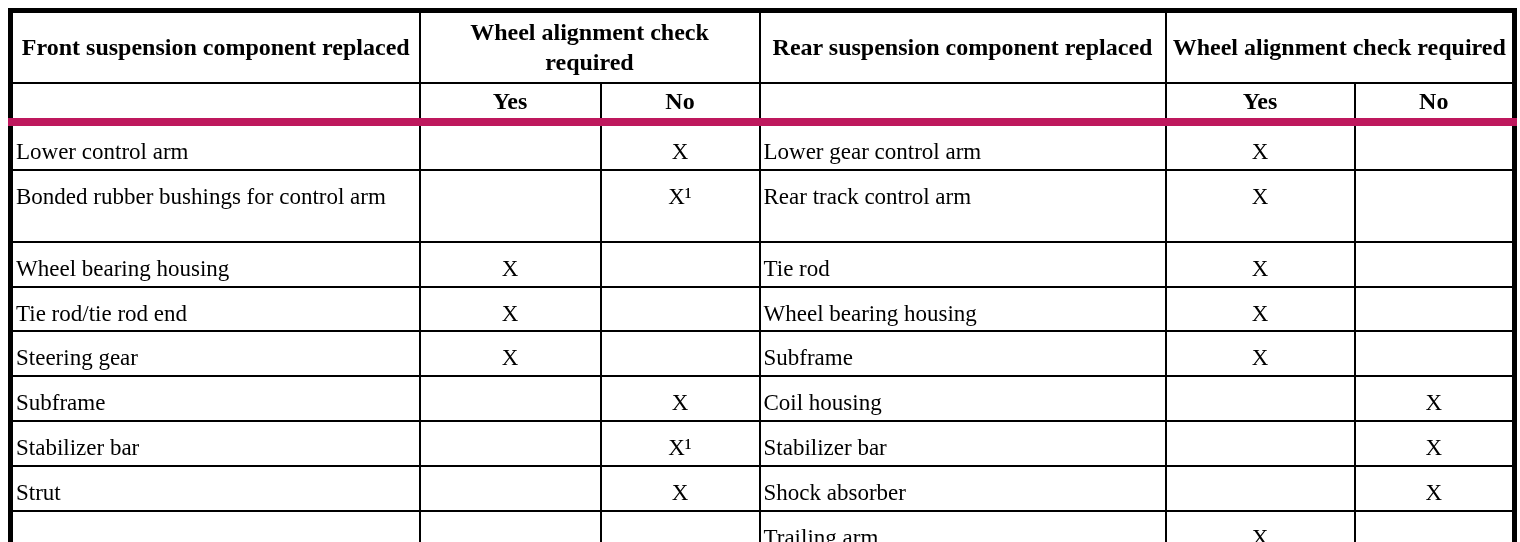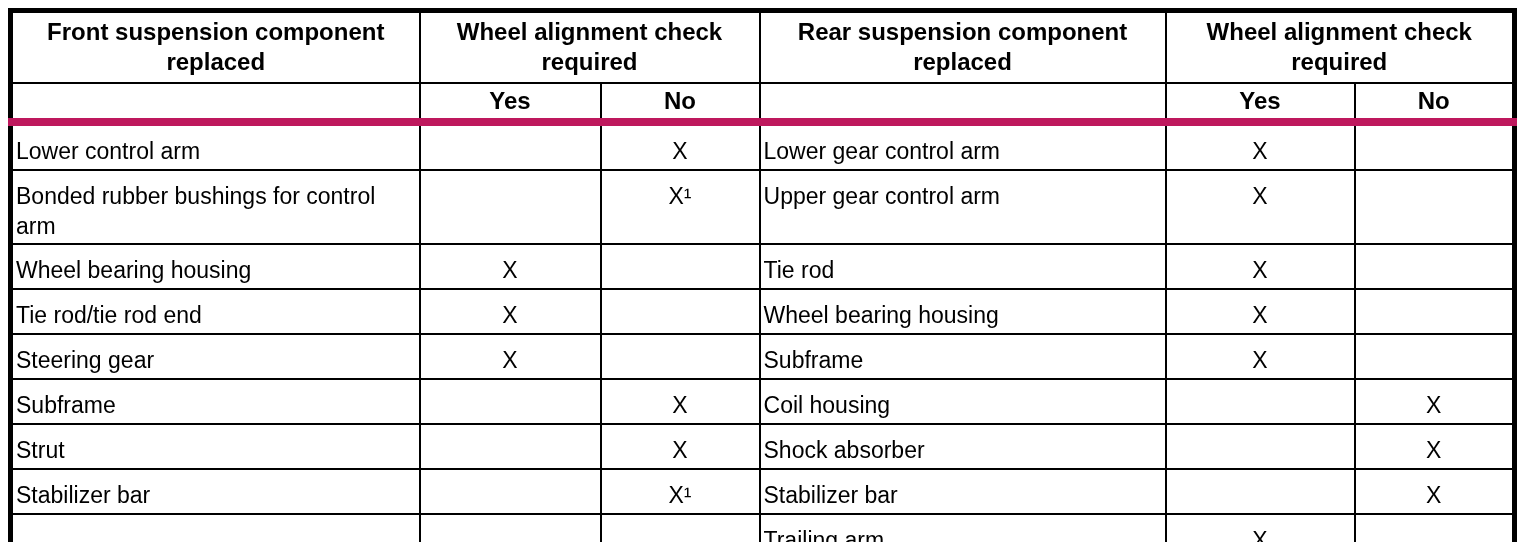--- a/index.html
+++ b/index.html
@@ -3,21 +3,21 @@
 <meta charset="utf-8">
 <style>
   * { box-sizing: border-box; }
   html, body { margin: 0; padding: 0; background: #ffffff; }
   .page {
     width: 1520px;
     height: 542px;
     position: relative;
     background: #ffffff;
     color: #000000;
-    font-family: Liberation Sans, sans-serif;
+    font-family: Liberation Serif, serif;
     overflow: hidden;
   }
   table.alignment-table {
     position: absolute;
     left: 8px;
     top: 8px;
     width: 1504px;
     border-collapse: collapse;
     table-layout: fixed;
     background: #ffffff;
@@ -86,21 +86,21 @@
         <td class="mark"></td>
         <td class="mark">X</td>
         <td class="component">Lower gear control arm</td>
         <td class="mark">X</td>
         <td class="mark"></td>
       </tr>
       <tr class="tall">
         <td class="component">Bonded rubber bushings for control arm</td>
         <td class="mark"></td>
         <td class="mark">X¹</td>
-        <td class="component">Upper gear control arm</td>
+        <td class="component">Rear track control arm</td>
         <td class="mark">X</td>
         <td class="mark"></td>
       </tr>
       <tr>
         <td class="component">Wheel bearing housing</td>
         <td class="mark">X</td>
         <td class="mark"></td>
         <td class="component">Tie rod</td>
         <td class="mark">X</td>
         <td class="mark"></td>
@@ -123,32 +123,32 @@
       </tr>
       <tr>
         <td class="component">Subframe</td>
         <td class="mark"></td>
         <td class="mark">X</td>
         <td class="component">Coil housing</td>
         <td class="mark"></td>
         <td class="mark">X</td>
       </tr>
       <tr>
+        <td class="component">Stabilizer bar</td>
+        <td class="mark"></td>
+        <td class="mark">X¹</td>
+        <td class="component">Stabilizer bar</td>
+        <td class="mark"></td>
+        <td class="mark">X</td>
+      </tr>
+      <tr>
         <td class="component">Strut</td>
         <td class="mark"></td>
         <td class="mark">X</td>
         <td class="component">Shock absorber</td>
-        <td class="mark"></td>
-        <td class="mark">X</td>
-      </tr>
-      <tr>
-        <td class="component">Stabilizer bar</td>
-        <td class="mark"></td>
-        <td class="mark">X¹</td>
-        <td class="component">Stabilizer bar</td>
         <td class="mark"></td>
         <td class="mark">X</td>
       </tr>
       <tr>
         <td class="component"></td>
         <td class="mark"></td>
         <td class="mark"></td>
         <td class="component">Trailing arm</td>
         <td class="mark">X</td>
         <td class="mark"></td>

